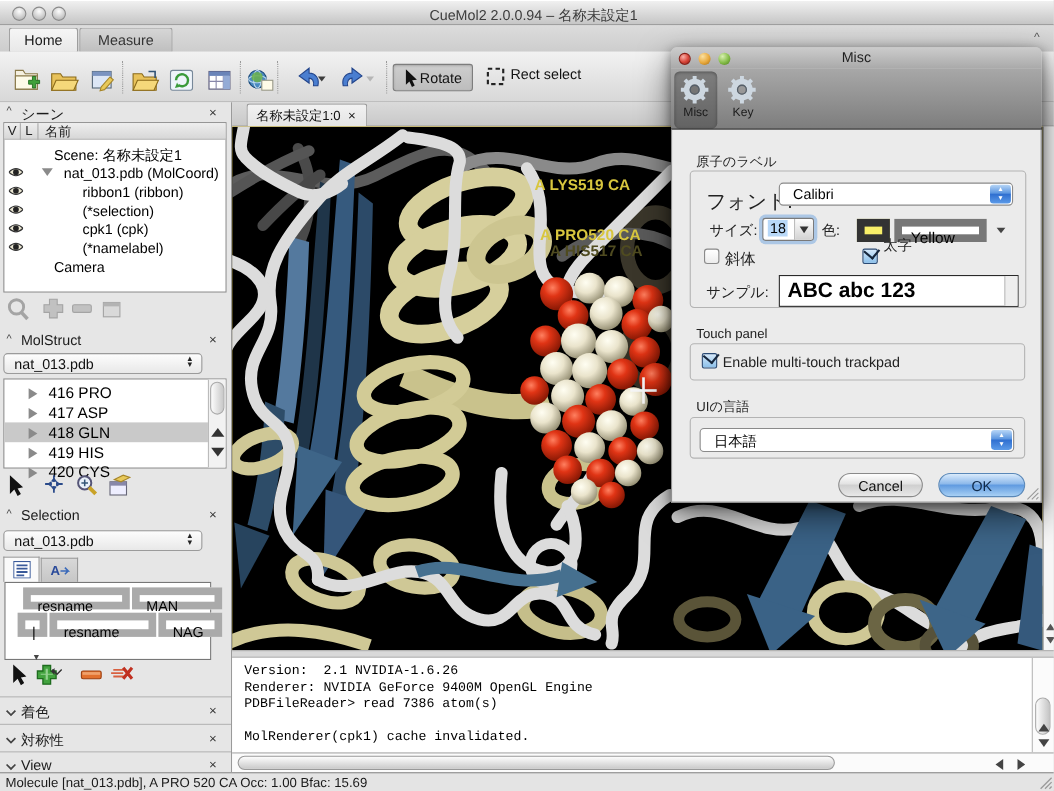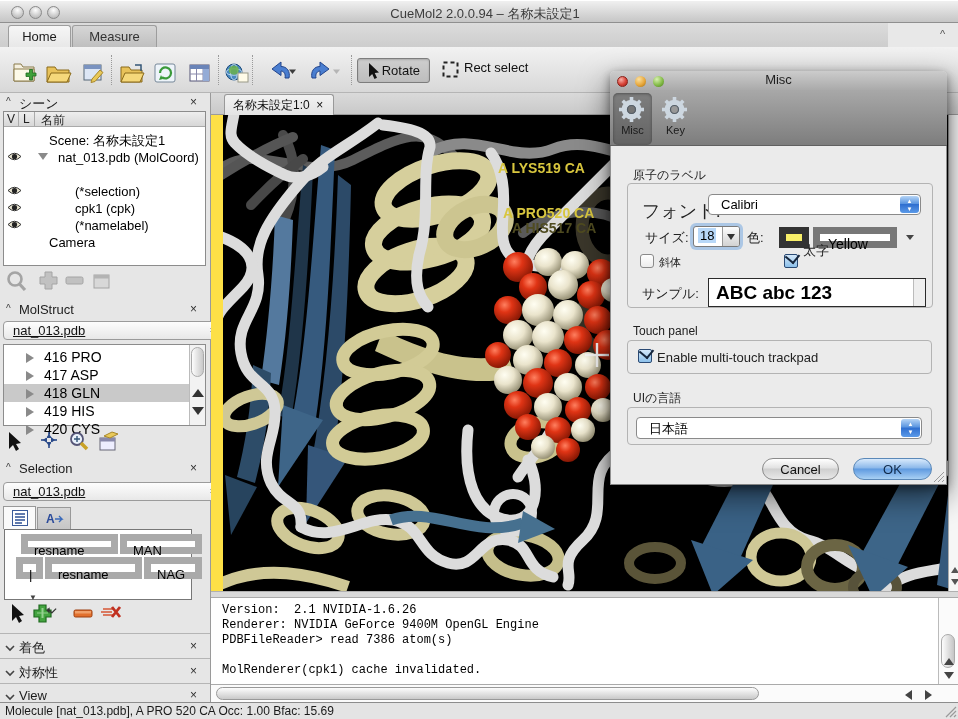--- a/index.html
+++ b/index.html
@@ -10,21 +10,21 @@
 
 #titlebar{left:0;top:0;width:958px;height:23px;
   background:linear-gradient(#f0f0f0,#d2d2d2 70%,#c6c6c6);
   border-bottom:1px solid #8f8f8f;border-top:1px solid #fff;}
 .tl{position:absolute;top:5px;width:13px;height:13px;border-radius:50%;
   background:radial-gradient(circle at 50% 30%,#fdfdfd,#cfcfcf 55%,#aaa);
   border:1px solid #8a8a8a;}
 #titletext{position:absolute;left:0;right:0;top:4px;text-align:center;
   font-size:13px;color:#3c3c3c;padding-left:12px;}
 
-#tabrow{left:0;top:23px;width:888px;height:24px;
+#tabrow{left:0;top:23px;width:958px;height:24px;
   background:linear-gradient(#dcdcdc,#cdcdcd);}
 .rtab{position:absolute;top:2px;height:22px;font-size:13px;color:#1a1a1a;
   text-align:center;line-height:22px;border:1px solid #9d9d9d;border-bottom:none;
   border-radius:3px 3px 0 0;}
 #tab-home{left:8px;width:63px;background:linear-gradient(#f6f6f6,#e8e8e8);}
 #tab-measure{left:72px;width:85px;background:linear-gradient(#d6d6d6,#bfbfbf);color:#333;}
 #ribchev{position:absolute;left:940px;top:5px;width:12px;height:12px;color:#555;font-size:11px;}
 
 #toolbar{left:0;top:47px;width:958px;height:46px;
   background:linear-gradient(#f2f2f2,#d8d8d8);border-bottom:1px solid #b5b5b5;}
@@ -34,51 +34,51 @@
   font-size:13px;color:#111;text-align:right;line-height:23px;padding-right:9px;}
 #rectsel{position:absolute;left:464px;top:13px;font-size:13px;color:#111;}
 
 #sidebar{left:0;top:93px;width:211px;height:609px;background:#e6e6e6;
   border-right:1px solid #9a9a9a;}
 .phead{position:absolute;left:0;width:210px;height:18px;font-size:13px;color:#1c1c1c;}
 .phead .t{position:absolute;left:19px;top:0;}
 .phead .chev{position:absolute;left:6px;top:1px;font-size:10px;color:#444;}
 .phead .x{position:absolute;left:190px;top:0px;font-size:12px;color:#333;}
 .wbox{position:absolute;background:#fff;border:1px solid #8c8c8c;}
-.ddown{position:absolute;left:3px;width:221px;height:19px;background:linear-gradient(#fdfdfd,#e8e8e8);
-  border:1px solid #9b9b9b;border-radius:4px;font-size:13px;color:#111;line-height:18px;padding-left:9px;text-decoration:underline;}
+.ddown{position:absolute;left:3px;width:181px;height:19px;background:linear-gradient(#fdfdfd,#e8e8e8);
+  border:1px solid #9b9b9b;border-radius:4px;font-size:13px;color:#111;line-height:18px;padding-left:9px;}
 .ddst{position:absolute;right:4px;top:2px;width:13px;height:13px;font-size:7px;color:#222;
   line-height:6px;text-align:center;}
 .treerow{position:absolute;left:0;width:100%;height:17px;font-size:13px;color:#000;line-height:17px;}
 .eye{position:absolute;left:4px;top:3px;width:13px;height:9px;}
 .listrow{position:absolute;left:0;width:100%;height:18px;font-size:14px;color:#000;line-height:18px;}
 .tri{position:absolute;left:22px;top:5px;width:0;height:0;
   border-left:8px solid #8a8a8a;border-top:5px solid transparent;border-bottom:5px solid transparent;}
 
 #viewtabs{left:211px;top:93px;width:747px;height:22px;
   background:linear-gradient(#dadada,#c9c9c9);border-bottom:1px solid #9b9b9b;}
 #vtab{position:absolute;left:13px;top:1px;width:110px;height:21px;background:linear-gradient(#f2f2f2,#e4e4e4);
   border:1px solid #999;border-bottom:none;border-radius:3px 3px 0 0;
   font-size:12px;color:#111;line-height:20px;padding-left:8px;}
-#view3d{left:211px;top:115px;width:737px;height:476px;background:#fde047;overflow:hidden;padding-left:12px;}
+#view3d{left:211px;top:115px;width:737px;height:476px;background:#fde047;overflow:hidden;}
 #vscroll{left:948px;top:115px;width:10px;height:476px;background:#f6f6f6;border-left:1px solid #ababab;}
 #vsep{left:211px;top:591px;width:747px;height:7px;background:#d9d9d9;border-top:1px solid #b0b0b0;border-bottom:1px solid #aaa;}
 #logarea{left:211px;top:598px;width:727px;height:86px;background:#fff;
   font-family:"Liberation Mono",monospace;font-size:12px;color:#000;line-height:15px;
   padding:5px 0 0 11px;white-space:pre;}
 #logvsb{left:938px;top:598px;width:20px;height:86px;background:#fbfbfb;border-left:1px solid #bbb;}
 #hscroll{left:211px;top:684px;width:747px;height:18px;background:#fbfbfb;border-top:1px solid #aaa;}
 #hthumb{position:absolute;left:5px;top:2px;width:543px;height:13px;border-radius:7px;
   background:linear-gradient(#fdfdfd,#c9c9c9);border:1px solid #999;}
 
 #statusbar{left:0;top:702px;width:958px;height:17px;background:#e4e4e4;
   border-top:1px solid #8d8d8d;font-size:12px;color:#1a1a1a;line-height:16px;padding-left:5px;}
 
 #dialog{left:610px;top:43px;width:337px;height:414px;border-radius:5px 5px 0 0;
-  box-shadow:0 12px 30px rgba(0,0,0,.55),0 3px 10px rgba(0,0,0,.4);margin-top:28px;}
+  box-shadow:0 12px 30px rgba(0,0,0,.55),0 3px 10px rgba(0,0,0,.4);}
 #dtitle{position:absolute;left:0;top:0;width:337px;height:19px;border-radius:5px 5px 0 0;
   background:linear-gradient(#cccccc,#aaaaaa);font-size:13px;color:#1f1f1f;
   text-align:center;line-height:18px;}
 #dtoolbar{position:absolute;left:0;top:19px;width:337px;height:56px;
   background:linear-gradient(#a8a8a8,#7d7d7d);border-bottom:1px solid #606060;}
 .dl{position:absolute;top:5px;width:11px;height:11px;border-radius:50%;}
 #dbody{position:absolute;left:0;top:75px;width:337px;height:339px;background:#ebebeb;
   border-left:1px solid #909090;border-right:1px solid #909090;border-bottom:1px solid #858585;}
 .glabel{position:absolute;font-size:12px;color:#222;}
 .fset{position:absolute;border:1px solid #b3b3b3;border-radius:4px;}
@@ -200,20 +200,27 @@
       <div class="treerow" style="top:20px">
           <span style="position:absolute;left:45px">Scene: 名称未設定1</span>
         </div>
       <div class="treerow" style="top:37px">
           <svg class="eye" viewBox="0 0 13 9">
             <path d="M0,4.5 Q6.5,-2 13,4.5 Q6.5,11 0,4.5Z" fill="#e8e4d0" stroke="#333" stroke-width="1"></path>
             <circle cx="6.5" cy="4.5" r="2.6" fill="#222"></circle>
           </svg>
           <span style="position:absolute;left:34px;top:4px;width:0;height:0;border-top:7px solid #8a8a8a;border-left:5px solid transparent;border-right:5px solid transparent"></span>
           <span style="position:absolute;left:54px">nat_013.pdb (MolCoord)</span>
+        </div>
+      <div class="treerow" style="top:54px">
+          <svg class="eye" viewBox="0 0 13 9">
+            <path d="M0,4.5 Q6.5,-2 13,4.5 Q6.5,11 0,4.5Z" fill="#e8e4d0" stroke="#333" stroke-width="1"></path>
+            <circle cx="6.5" cy="4.5" r="2.6" fill="#222"></circle>
+          </svg>
+          <span style="position:absolute;left:71px">ribbon1 (ribbon)</span>
         </div>
       <div class="treerow" style="top:71px">
           <svg class="eye" viewBox="0 0 13 9">
             <path d="M0,4.5 Q6.5,-2 13,4.5 Q6.5,11 0,4.5Z" fill="#e8e4d0" stroke="#333" stroke-width="1"></path>
             <circle cx="6.5" cy="4.5" r="2.6" fill="#222"></circle>
           </svg>
           <span style="position:absolute;left:71px">(*selection)</span>
         </div>
       <div class="treerow" style="top:88px">
           <svg class="eye" viewBox="0 0 13 9">
@@ -600,21 +607,21 @@
       <div style="position:absolute;left:82px;top:80px;width:47px;height:21px;border:1px solid #7a7a7a;border-radius:3px;background:#fff;box-shadow:0 0 0 3px rgba(130,175,225,0.6)">
         <span style="position:absolute;left:4px;top:1px;font-size:13px;color:#000;background:#b8d8f8;padding:0 2px">18</span>
         <span style="position:absolute;right:0;top:0;bottom:0;width:17px;background:linear-gradient(#fdfdfd,#d2d2d2);border-left:1px solid #999;border-radius:0 2px 2px 0"></span>
         <span style="position:absolute;right:4px;top:7px;width:0;height:0;border-top:6px solid #333;border-left:4.5px solid transparent;border-right:4.5px solid transparent"></span>
       </div>
       <div class="glabel" style="left:136px;top:83px;font-size:13px">色:</div>
       <div class="field" style="left:168px;top:81px;width:30px;height:21px;background:#f8ef69;border-color:#333"></div>
       <div class="field" style="left:202px;top:81px;width:84px;height:21px;line-height:20px;padding-left:8px;border-color:#777;font-size:14px">Yellow</div>
       <div style="position:absolute;left:295px;top:89px;width:0;height:0;border-top:5px solid #444;border-left:4px solid transparent;border-right:4px solid transparent"></div>
       <div class="cb" style="left:29px;top:108px"></div>
-      <div class="glabel" style="left:48px;top:109px;font-size:11px">斜体</div>
+      <div class="glabel" style="left:48px;top:109px;font-size:14px">斜体</div>
       <div class="cbc" style="left:173px;top:108px"></div>
       <div class="glabel" style="left:192px;top:96px;font-size:13px">太字</div>
       <div class="glabel" style="left:31px;top:139px;font-size:13px">サンプル:</div>
       <div class="field" style="left:97px;top:132px;width:218px;height:29px;border:1.5px solid #2a2a2a">
         <span style="position:absolute;left:7px;top:3px;font-size:19px;font-weight:bold">ABC abc 123</span>
         <span style="position:absolute;right:0;top:0;bottom:0;width:12px;background:#eee;border-left:1px solid #bbb"></span>
       </div>
       <div class="glabel" style="left:22px;top:178px">Touch panel</div>
       <div class="fset" style="left:16px;top:194px;width:305px;height:34px"></div>
       <div class="cbc" style="left:27px;top:203px"></div>

